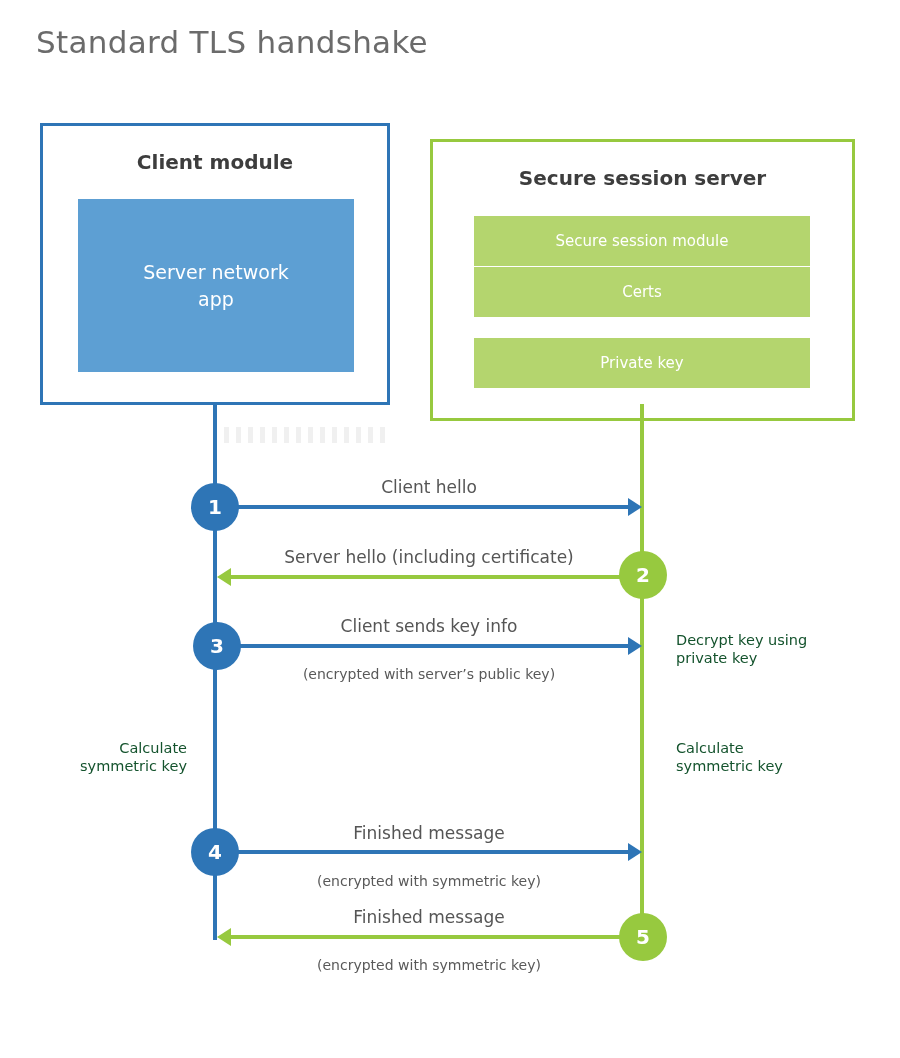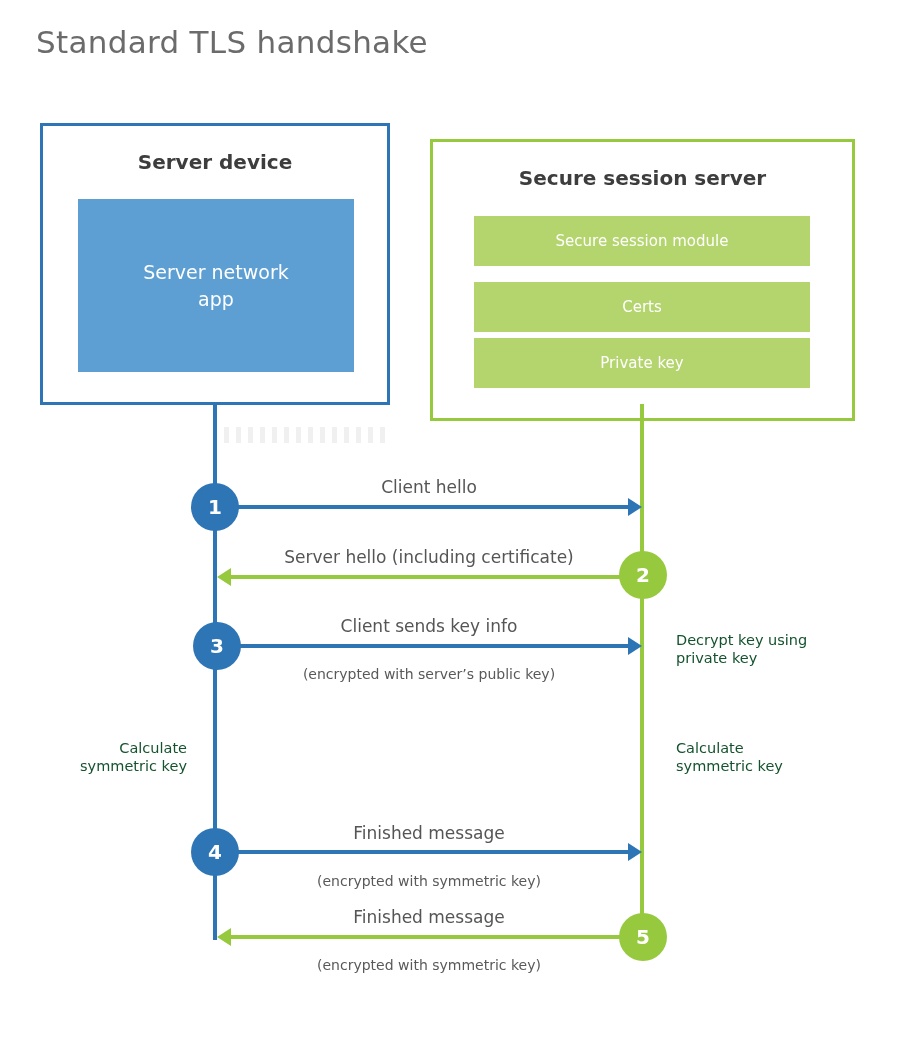--- a/index.html
+++ b/index.html
@@ -14,21 +14,21 @@
   .actor.server { left:430px; width:425px; height:282px; border:3px solid var(--green,#97c93f);margin-top:16px; }
   .actor-title { text-align:center; margin-top:24px; font-size:20px; font-weight:bold; color:#3d3d3d; }
 
   .client-app { position:absolute; left:35px; top:73px; width:276px; height:173px;
                 background:var(--blue_fill,#5d9fd3); color:#fff; display:flex; align-items:center;
                 justify-content:center; text-align:center; font-size:19px; line-height:27px; }
 
   .server-bar { position:absolute; left:41px; width:336px; height:50px;
                 background:var(--green_fill,#b4d56e); color:#fff; text-align:center;
                 line-height:50px; font-size:15px; }
-  .server-bar.b0 { top:74px; } .server-bar.b1 { top:140px; } .server-bar.b2 { top:196px; }
+  .server-bar.b0 { top:74px; } .server-bar.b1 { top:125px; } .server-bar.b2 { top:196px; }
 
   .lifeline { position:absolute; width:4px; top:404px; z-index:1; }
   .lifeline.blue  { left:213px; height:536px; background:var(--blue,#2e75b6); }
   .lifeline.green { left:640px; height:533px; background:var(--green,#97c93f); }
 
   .ghost { position:absolute; left:224px; top:427px; width:162px; height:16px;
            background:repeating-linear-gradient(90deg,#f0f0f0 0 5px,#ffffff 5px 12px); }
 
   .msg-line { position:absolute; height:4px; z-index:2; }
   .msg-line.blue  { background:var(--blue,#2e75b6); }
@@ -69,21 +69,21 @@
   .pre { white-space:pre-line; }
 </style>
 </head>
 <body>
 
 <div class="canvas">
 
   <h1 class="title">Standard TLS handshake</h1>
 
   <div class="actor client">
-    <div class="actor-title">Server device</div>
+    <div class="actor-title">Client module</div>
     <div class="client-app">
       <span class="pre">Server network
 app</span>
     </div>
   </div>
 
   <div class="actor server">
     <div class="actor-title">Secure session server</div>
     <div class="server-bar b0">Secure session module</div>
     <div class="server-bar b1">Certs</div>

